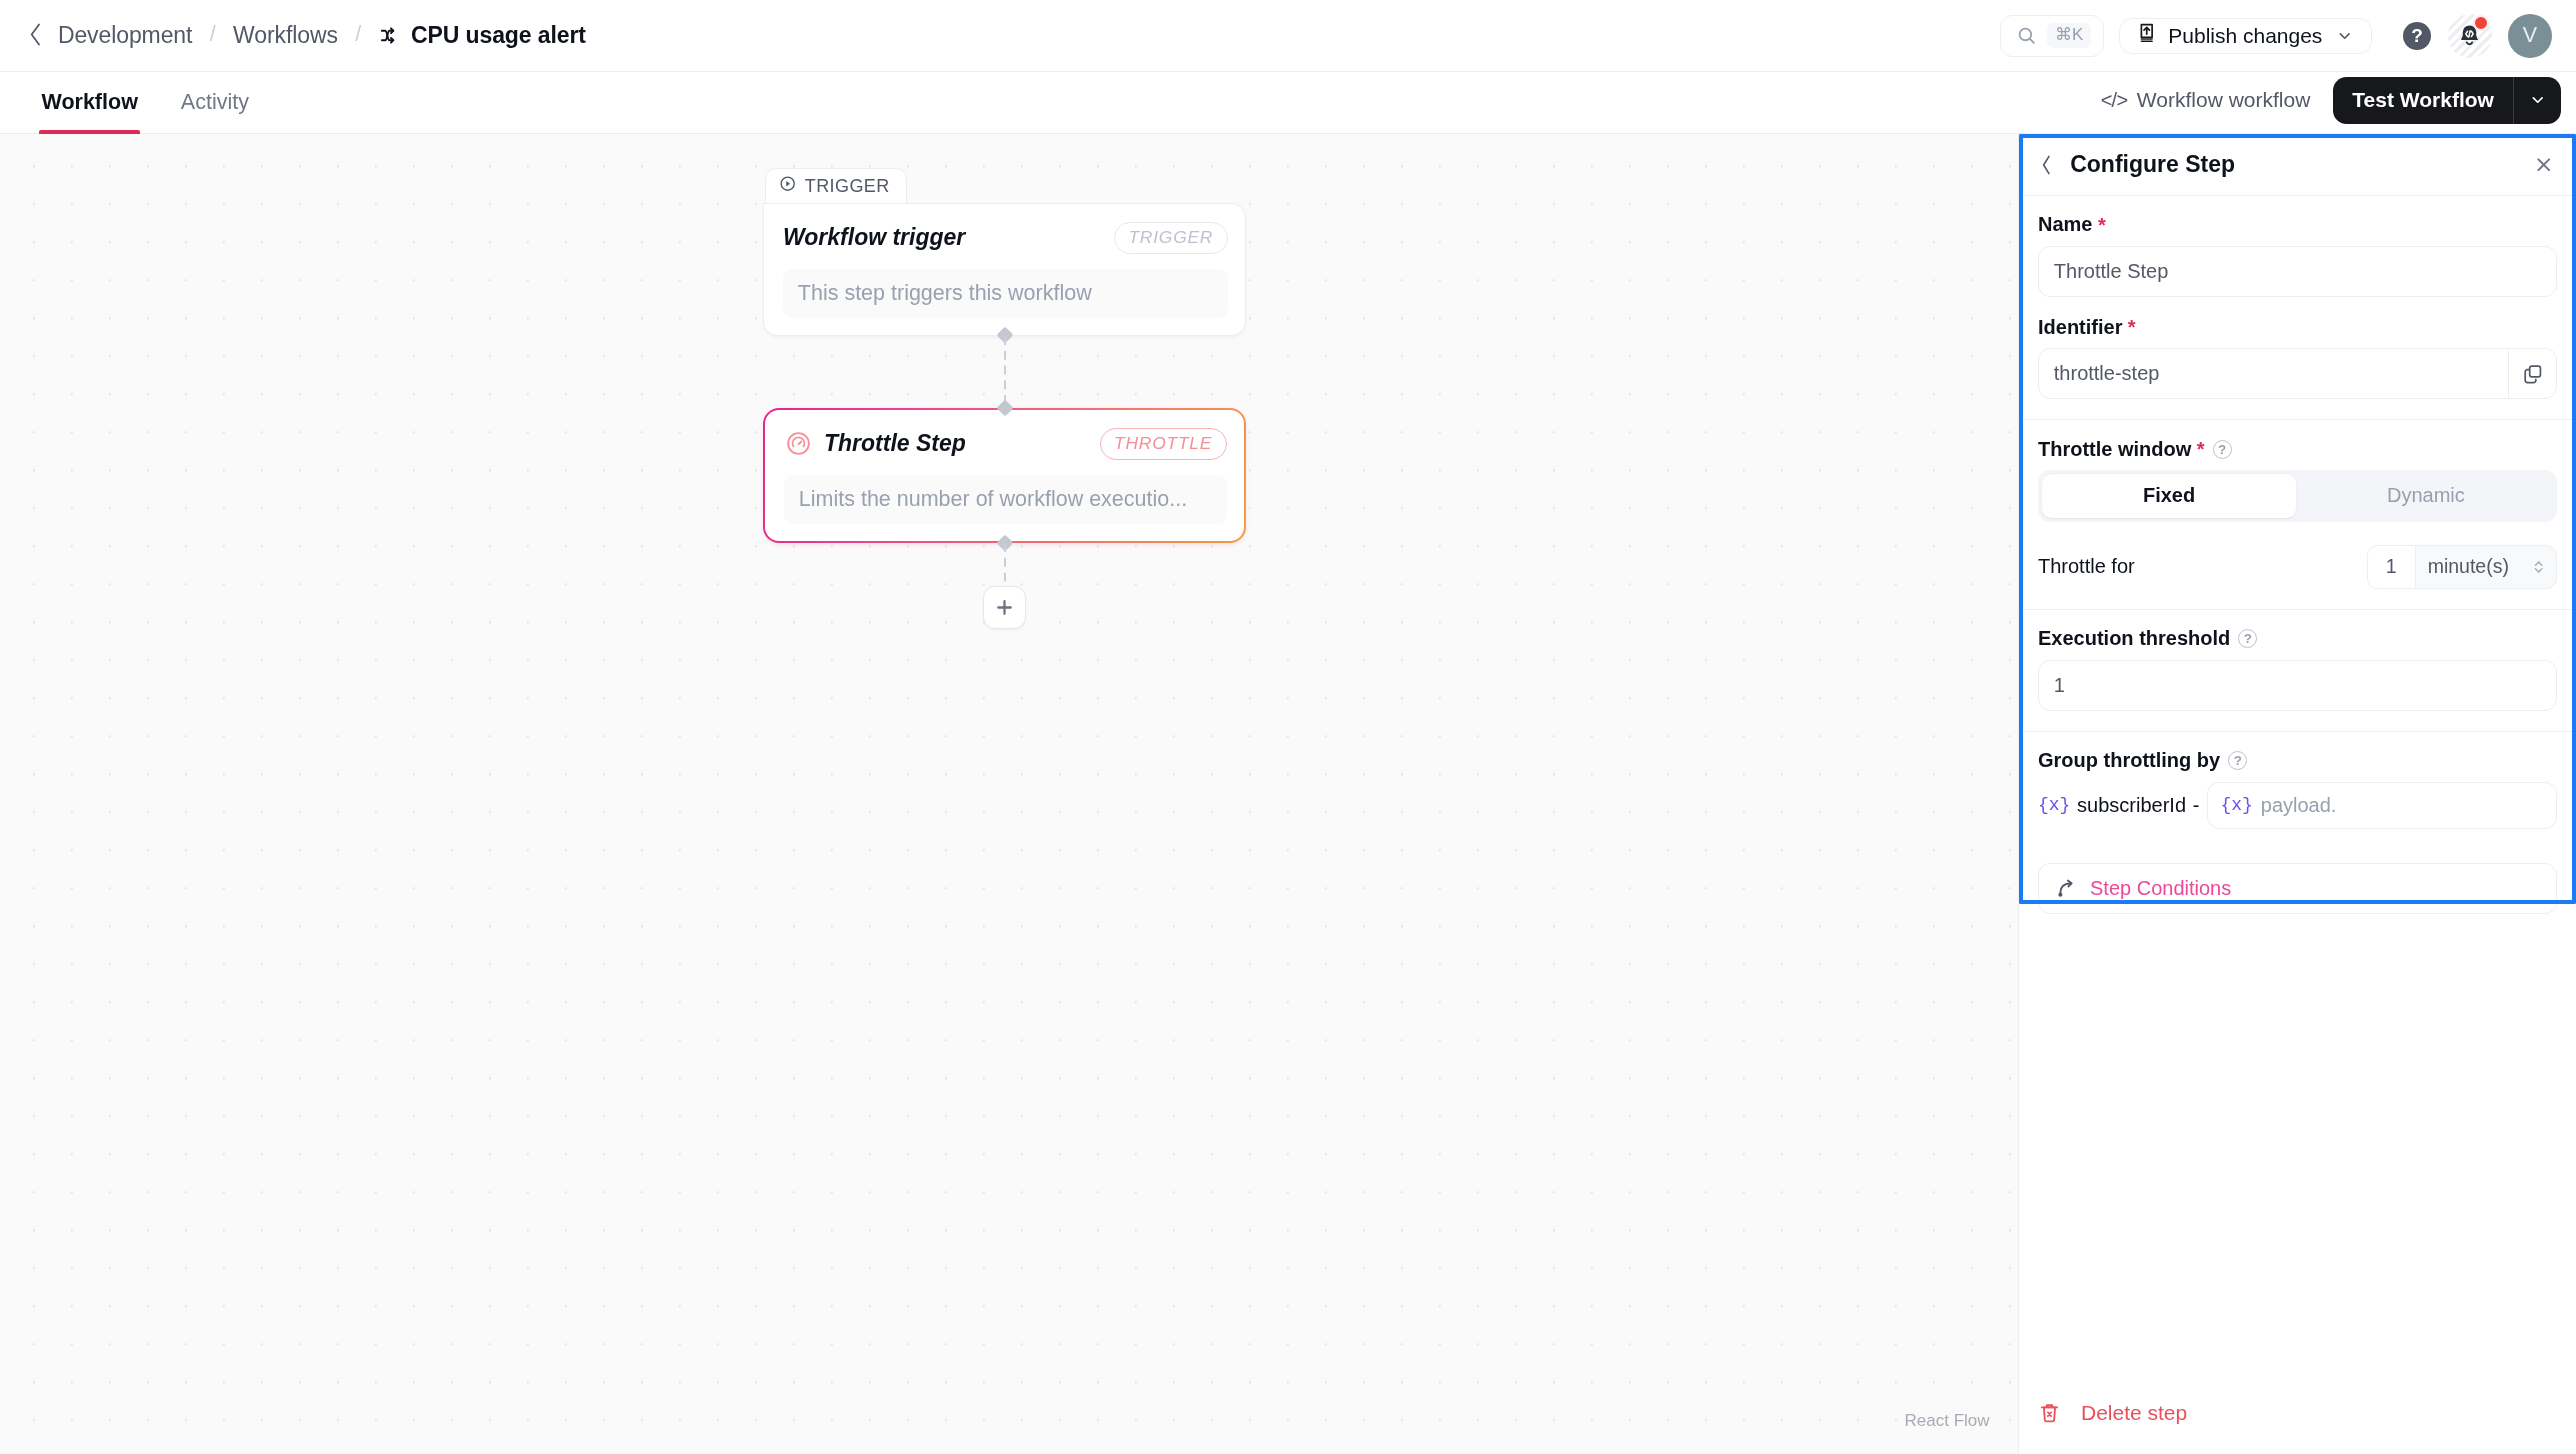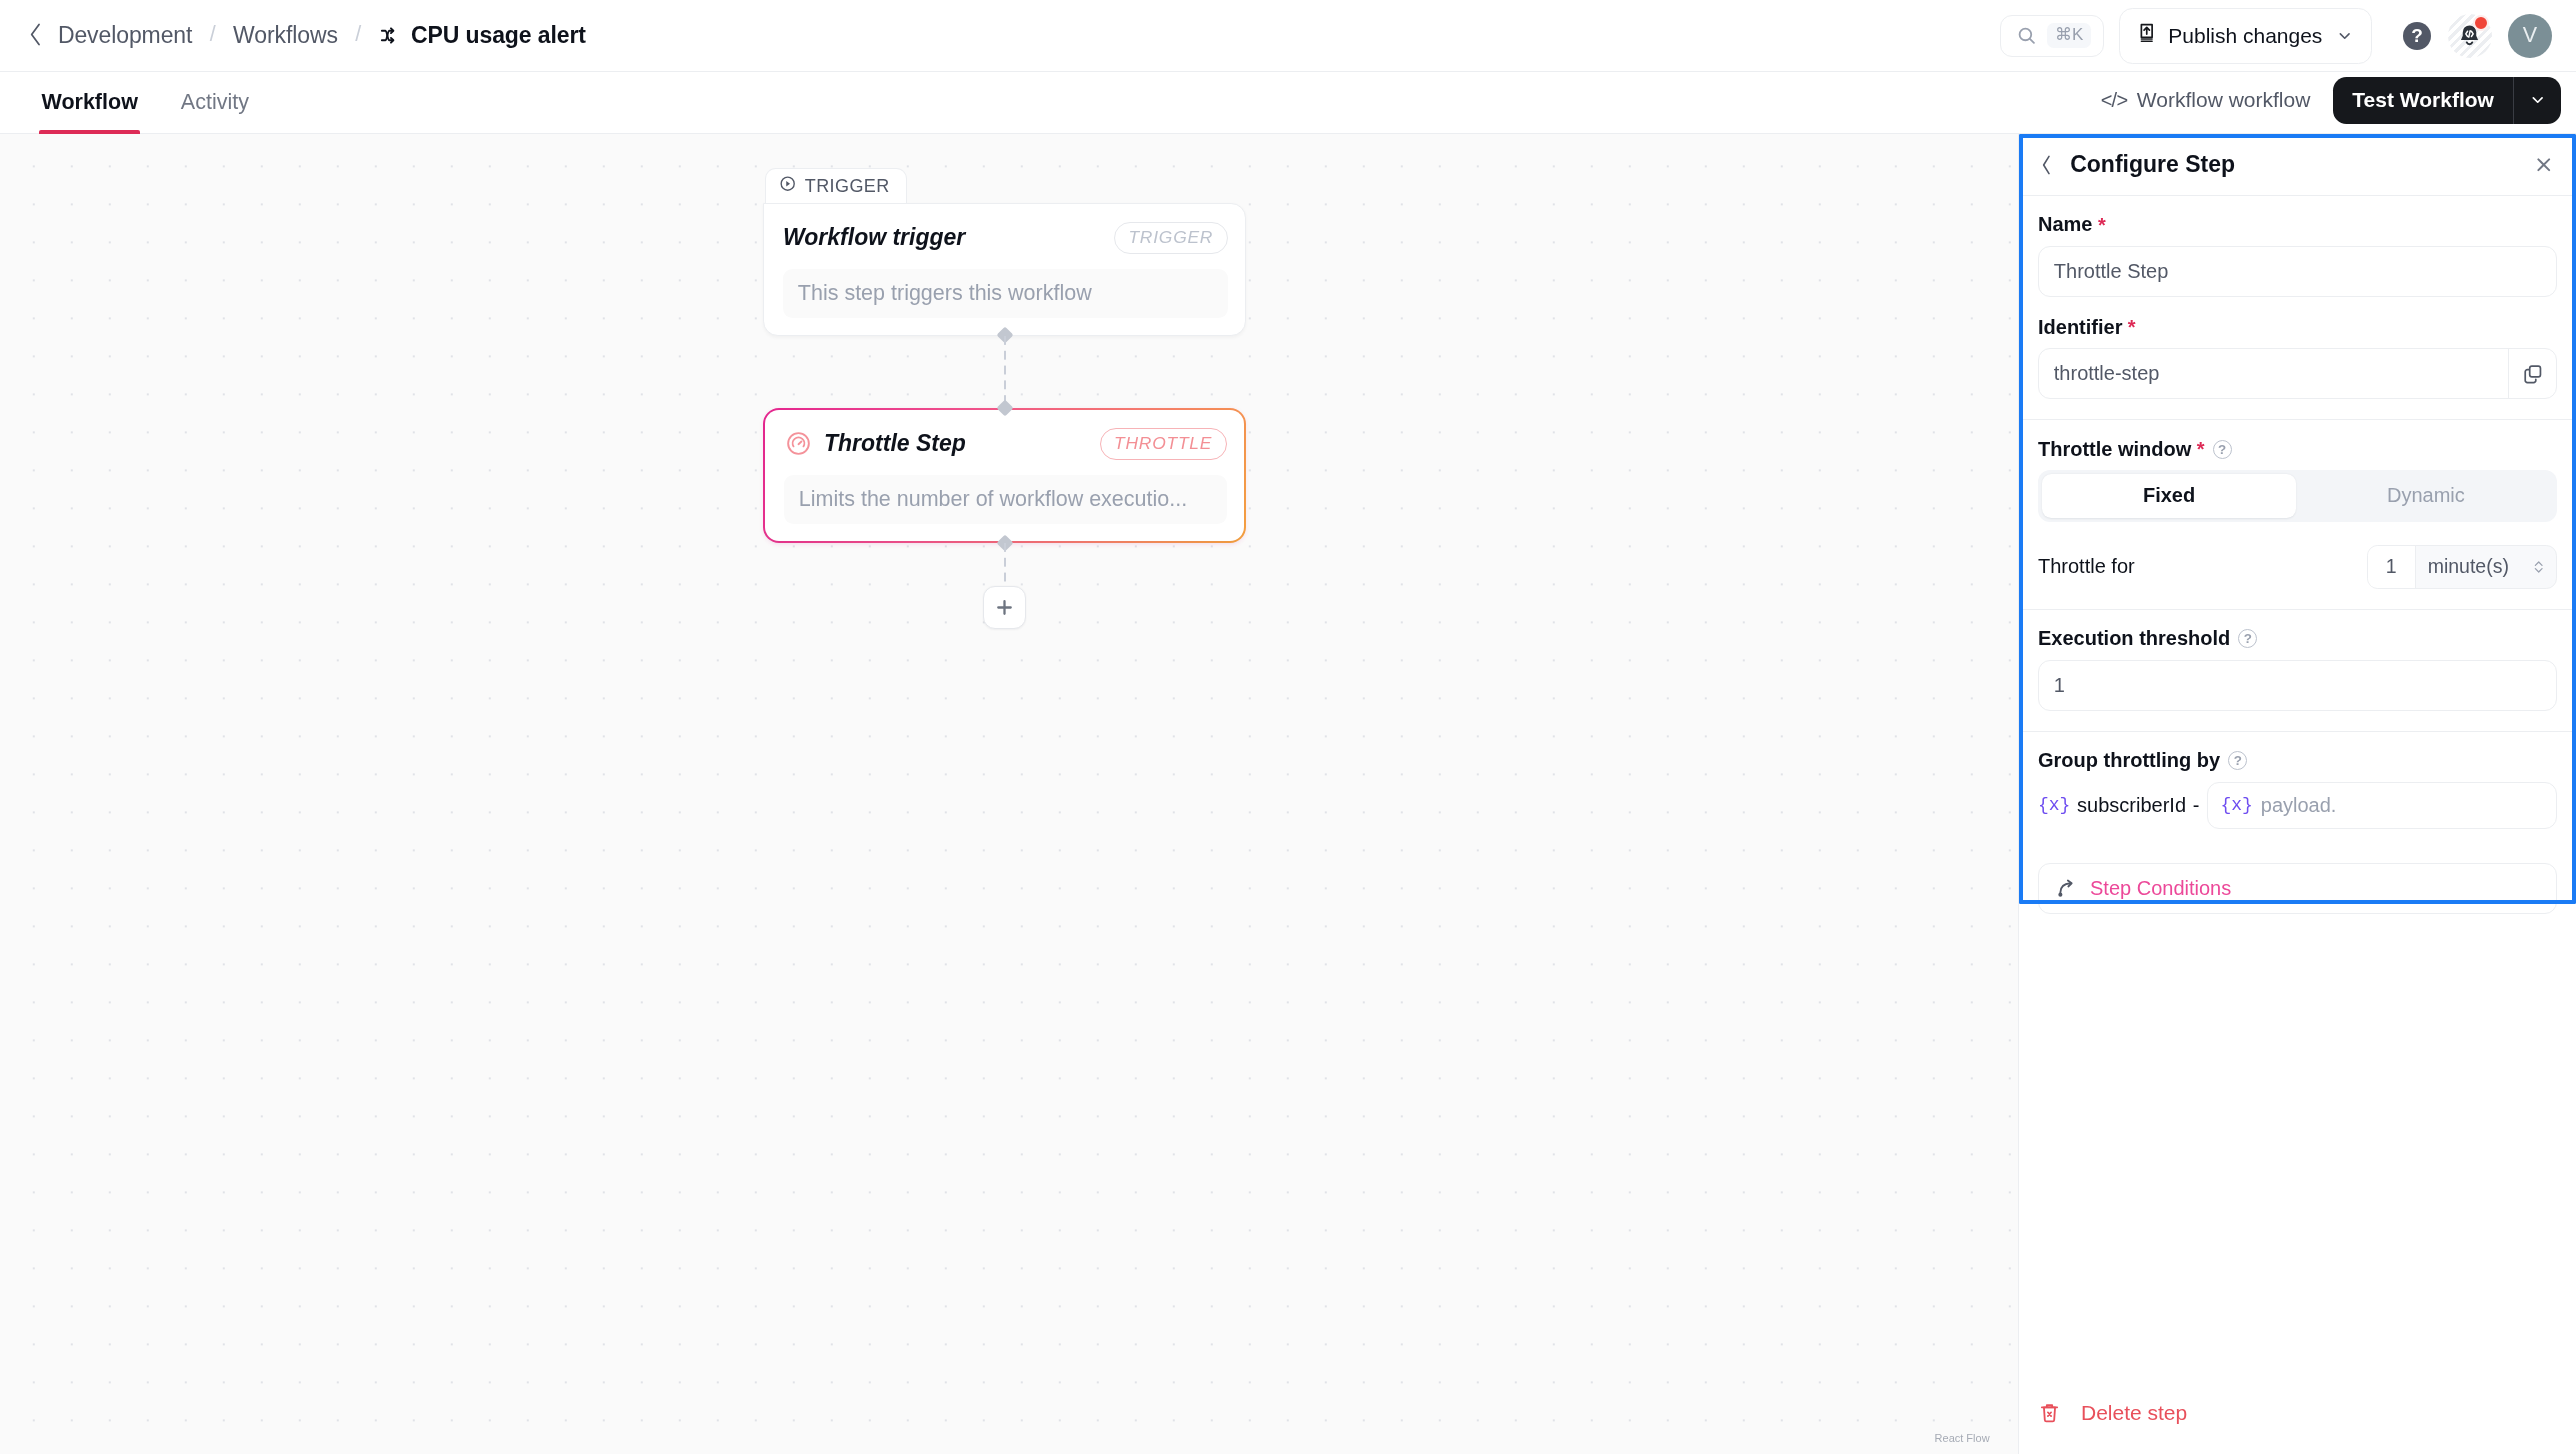--- a/index.html
+++ b/index.html
@@ -38,21 +38,21 @@
     margin-right: 14.8px;
   }
   .search-pill .magnifier { color:#99a0ae; display:flex; }
   .kbd {
     font-size: 17px; color:#99a0ae; background:#f5f7fa;
     border-radius: 6.7px; padding: 2px 8px 3.4px; line-height: 1.2;
     font-family: "Liberation Sans", sans-serif;
   }
   .publish-btn {
     display:flex; align-items:center; gap: 10.7px;
-    height: 56px; padding: 0 17.4px 0 16px;
+    height: 36px; padding: 0 17.4px 0 16px;
     border: 1.3px solid #eceef1; border-radius: 13.4px; background:#fff;
     font-size: 21px; color:#0e121b; font-weight: 400;
     margin-right: 24px;
   }
   .publish-btn .chev { color:#525866; margin-left: 2.7px; display:flex; }
   .icon-btn { width: 43px; height: 43px; display:flex; align-items:center; justify-content:center; }
   .help-circle {
     width: 28px; height: 28px; border-radius: 50%; background:#525866; color:#fff;
     display:flex; align-items:center; justify-content:center;
     font-size: 19px; font-weight: 700; line-height: 1;
@@ -171,22 +171,22 @@
   }
   .handle.top { top: -6px; }
   .handle.bot { bottom: -6px; }
   .add-node {
     width: 43px; height: 43px; border-radius: 12px; background:#ffffff;
     border: 1.3px solid #e6e8ec; display:flex; align-items:center; justify-content:center;
     color:#6d7480; margin: 0 auto; box-shadow: 0 0.7px 2px rgba(16,24,40,0.05);
   }
   .edge-short { height: 43px; }
   .attribution {
-    position:absolute; right: 23px; bottom: 9px;
-    font-size: 11px; color:#a6abb5; background:#fafafa; padding: 1.3px 5.4px;
+    position:absolute; right: 23px; bottom: 22px;
+    font-size: 17px; color:#a6abb5; background:#fafafa; padding: 1.3px 5.4px;
   }
 
   
   .panel {
     position: relative; flex: 0 0 558px; width: 558px;
     background:#ffffff; border-left: 1.3px solid #eceef1;
     display:flex; flex-direction: column;
   }
   .panel-focus-ring {
     position:absolute; left: 0; top: 0; right: 0; height: 770px;

